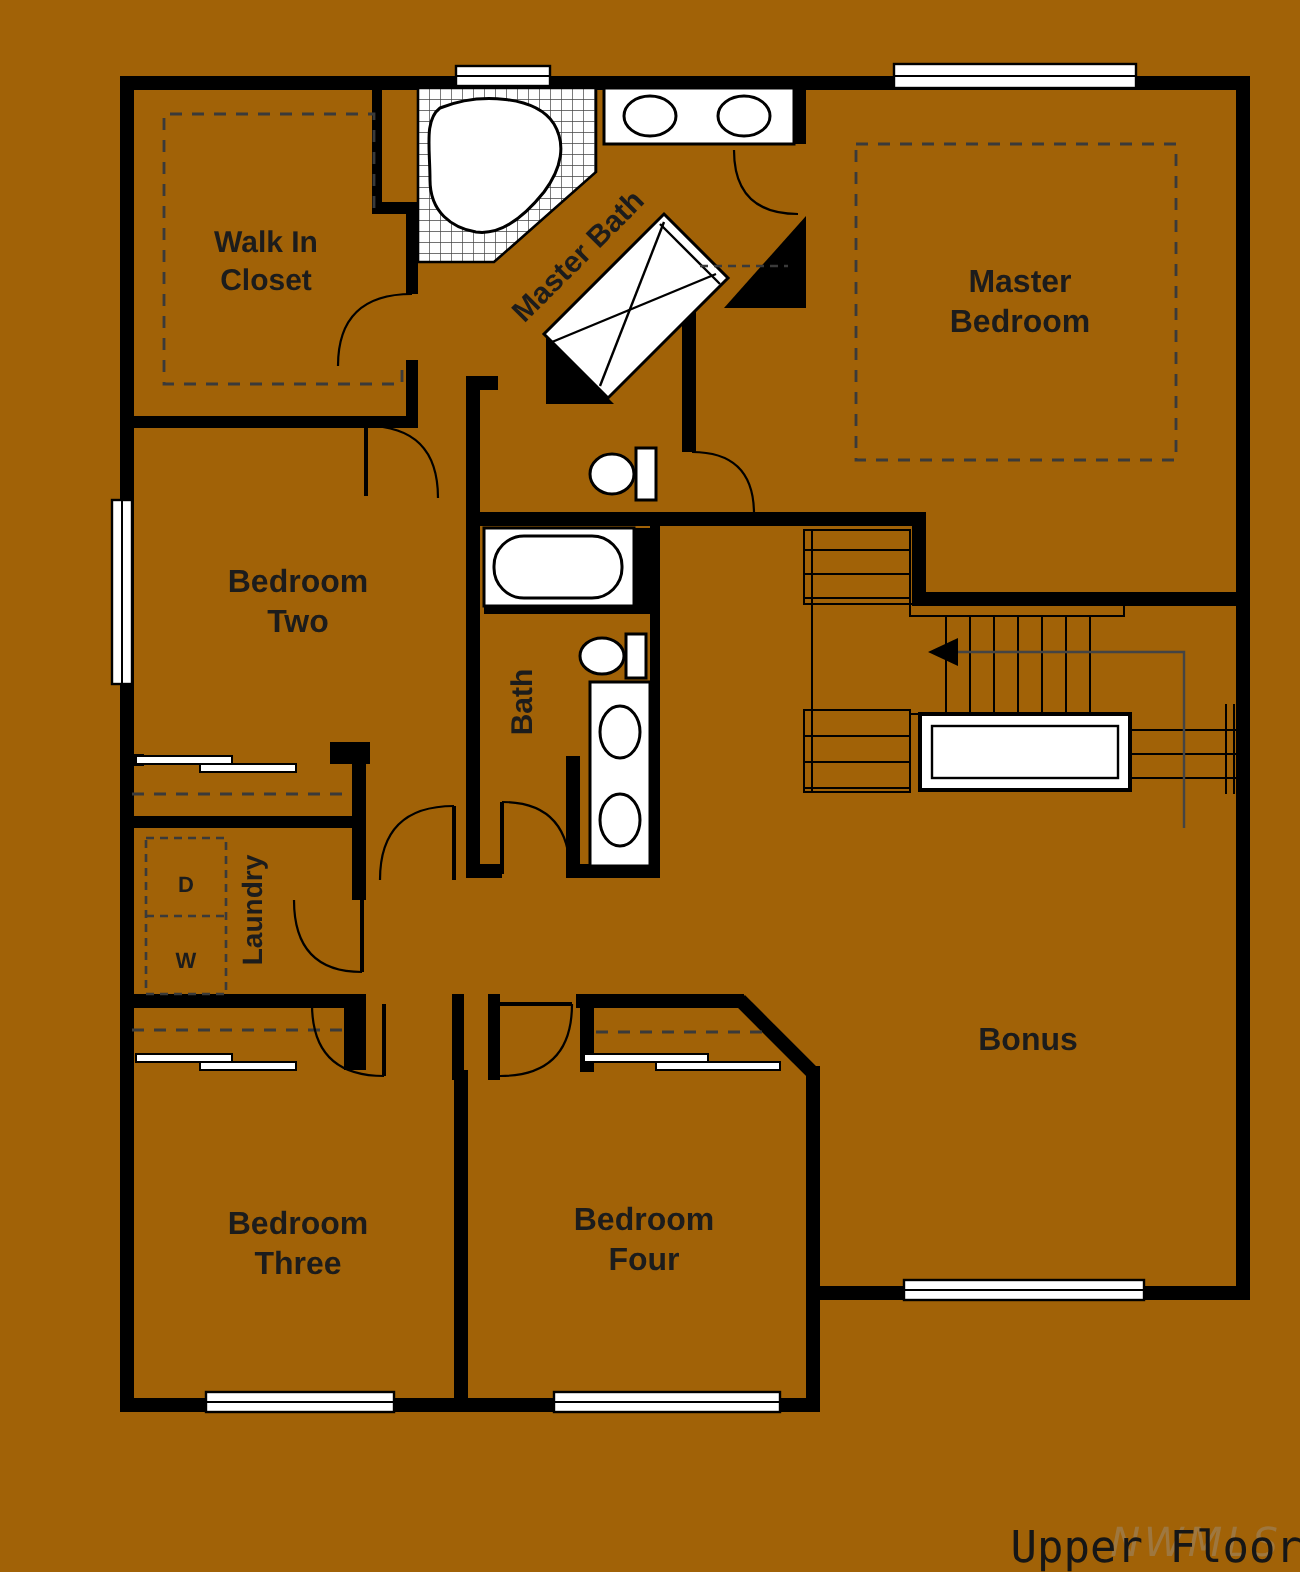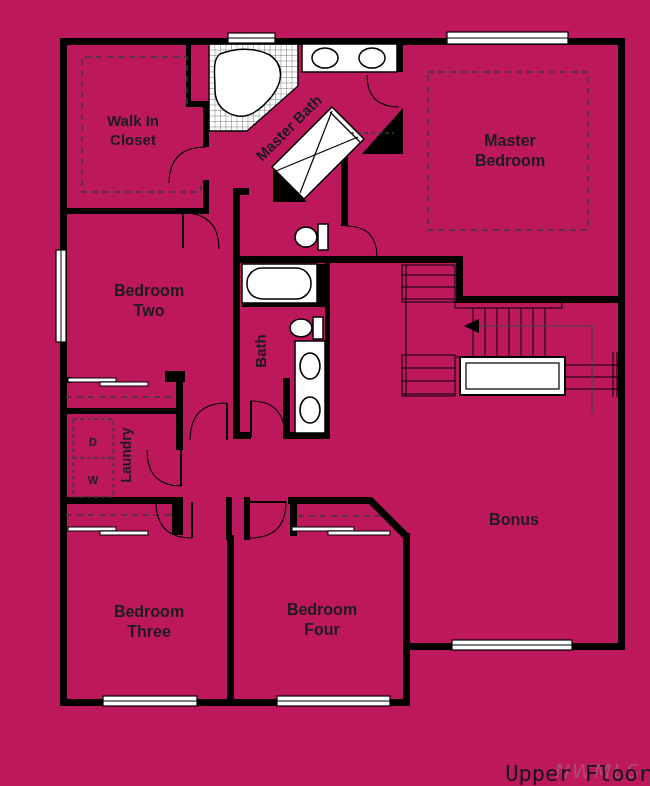--- a/index.html
+++ b/index.html
@@ -1,16 +1,16 @@
 <!DOCTYPE html>
 <html><head>
 <meta charset="utf-8">
 <style>
   html,body{margin:0;padding:0;background:#ffffff;}
-  #canvas{position:relative;width:650px;height:786px;background:#be185d;overflow:hidden;
+  #canvas{position:relative;width:650px;height:786px;background:#a16207;overflow:hidden;
           font-family:"Liberation Sans", sans-serif;}
   svg{display:block}
   .room-label{font-family:"Liberation Sans", sans-serif;font-weight:600;fill:#1c1c1c;}
   .small-label{font-family:"Liberation Sans", sans-serif;font-weight:600;fill:#1c1c1c;}
   .title-label{font-family:"DejaVu Sans Mono", monospace;fill:#161616;}
   .watermark{font-family:"DejaVu Sans", sans-serif;fill:#9a9a9a;opacity:.38;font-style:italic;letter-spacing:2px;}
   .wall{fill:#000;stroke:none;}
   .thinline{stroke:#000;stroke-width:1.2;fill:none;}
   .fixture{stroke:#000;stroke-width:1.5;fill:#fff;}
   .doorarc{stroke:#000;stroke-width:1.1;fill:none;}

